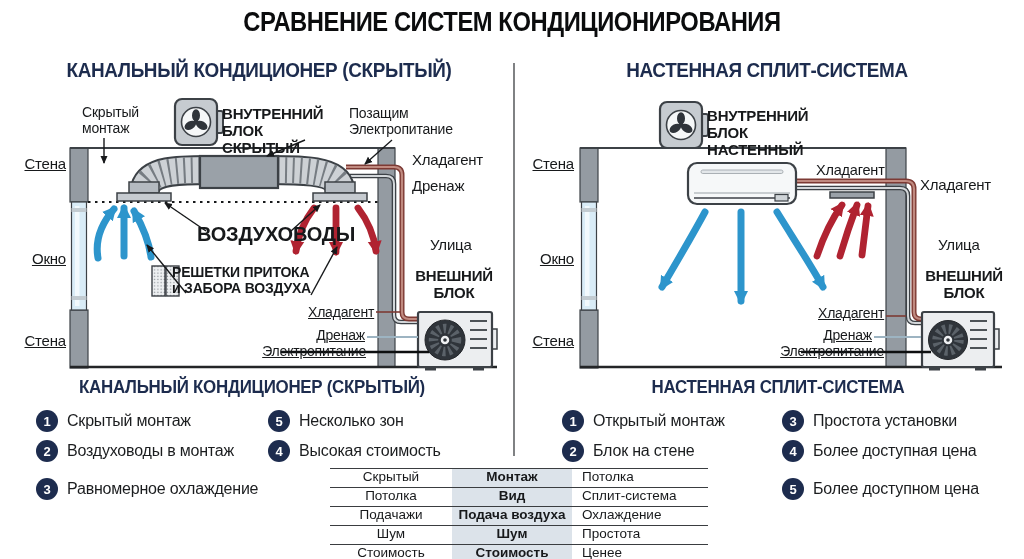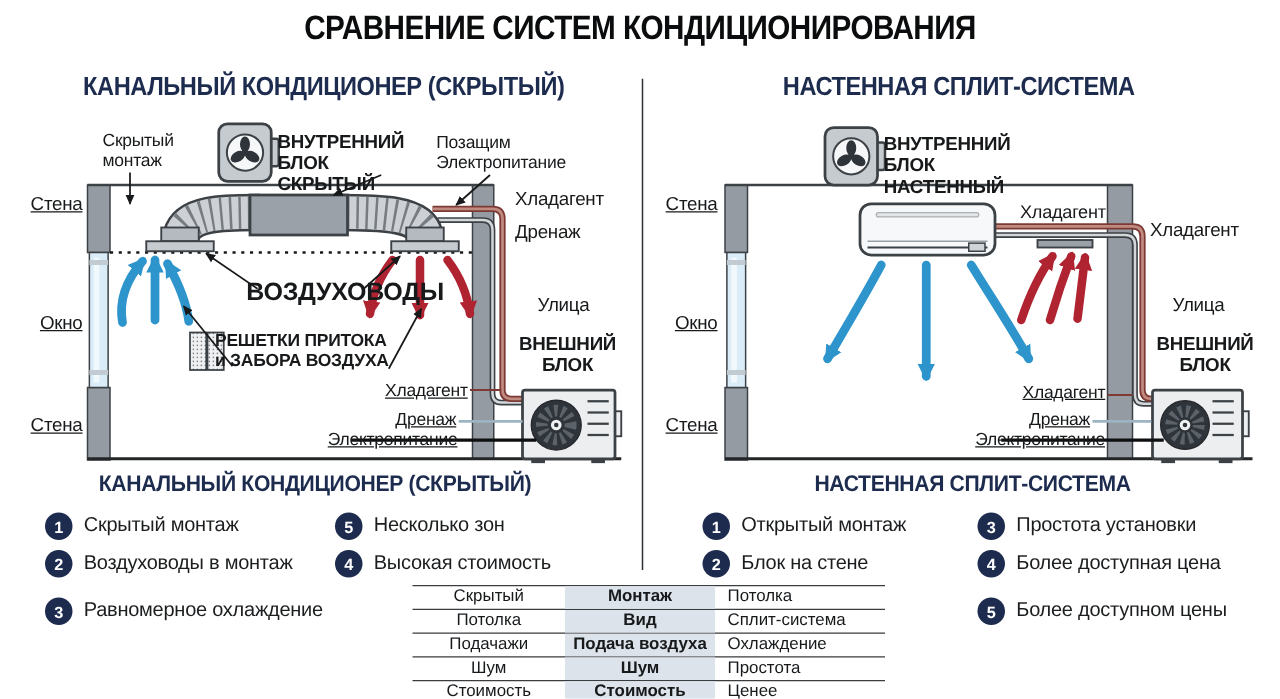--- a/index.html
+++ b/index.html
@@ -310,21 +310,21 @@
   <div class="li" style="left:782px;top:409px;">
     <span class="num">3</span>
     <span>Простота установки</span>
   </div>
   <div class="li" style="left:782px;top:439px;">
     <span class="num">4</span>
     <span>Более доступная цена</span>
   </div>
   <div class="li" style="left:782px;top:477px;">
     <span class="num">5</span>
-    <span>Более доступном цены</span>
+    <span>Более доступном цена</span>
   </div>
 
   <div class="cmp-table">
     <div class="trow">
       <div class="tc l">Скрытый</div>
       <div class="tc c">Монтаж</div>
       <div class="tc r">Потолка</div>
     </div>
     <div class="trow">
       <div class="tc l">Потолка</div>

